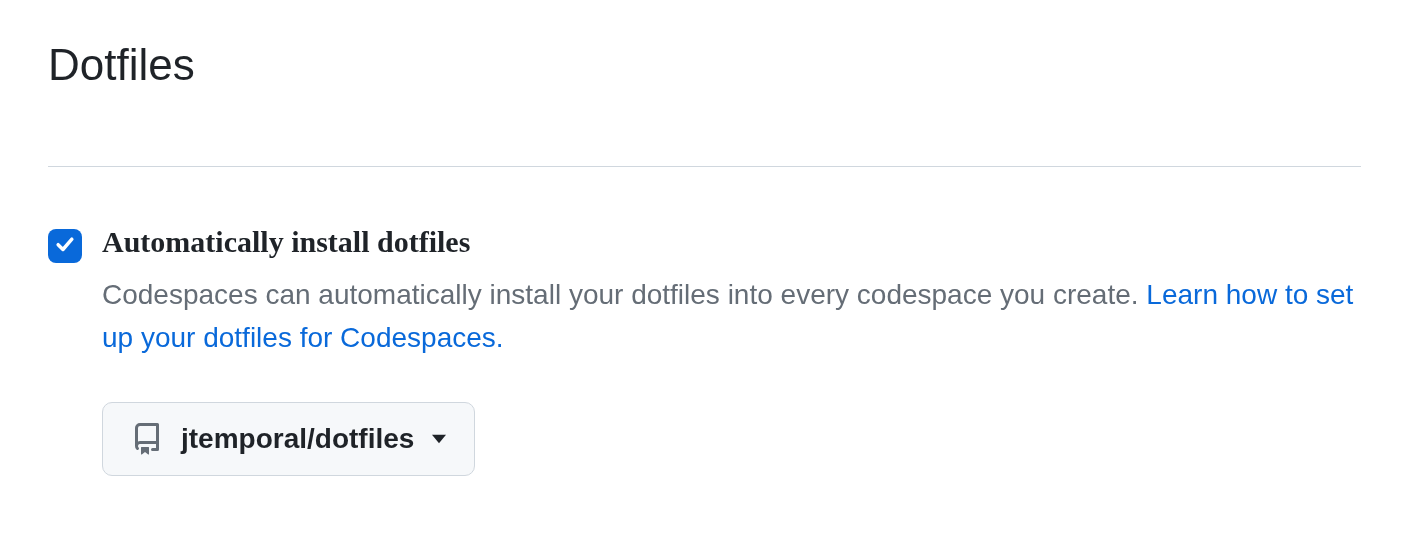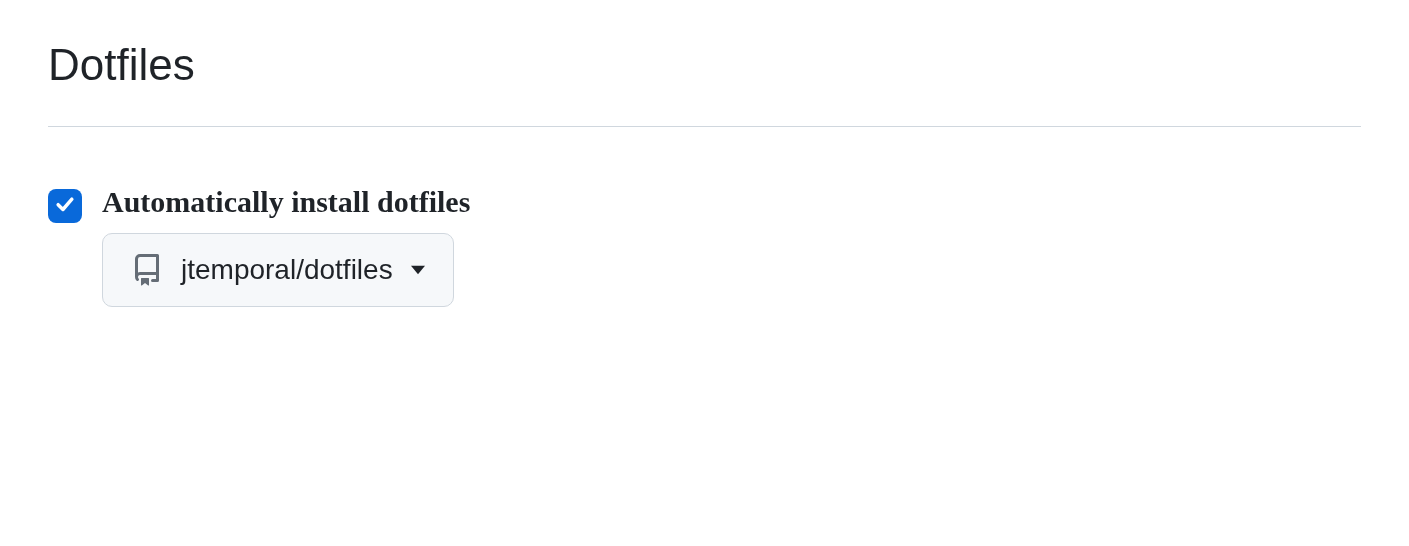--- a/index.html
+++ b/index.html
@@ -11,21 +11,21 @@
       font-family: -apple-system, BlinkMacSystemFont, "Segoe UI", Helvetica, Arial, sans-serif;
       background: #ffffff;
       color: #1f2328;
       padding: 40px 48px;
       width: 1409px;
     }
     .page-title {
       font-size: 44px;
       font-weight: 400;
       color: #1f2328;
-      margin-bottom: 36px;
+      margin-bottom: 76px;
     }
     .divider {
       border: none;
       border-top: 1px solid #d0d7de;
       margin-bottom: 58px;
     }
     .setting-row {
       display: flex;
       align-items: flex-start;
       gap: 20px;
@@ -73,20 +73,21 @@
       display: inline-flex;
       align-items: center;
       background: #f6f8fa;
       border: 1px solid #d0d7de;
       border-radius: 10px;
       padding: 20px 28px;
       font-size: 28px;
       color: #1f2328;
       cursor: pointer;
       gap: 18px;
+      font-weight: bold;
     }
     .repo-selector .repo-icon svg {
       width: 32px;
       height: 32px;
       color: #656d76;
       display: block;
     }
     .repo-selector .repo-name {
       color: #1f2328;
     }
@@ -109,20 +110,23 @@
     <div class="checkbox">
       <span>
         <svg viewBox="0 0 16 16" fill="none" stroke="#ffffff" stroke-width="2.5" stroke-linecap="round" stroke-linejoin="round">
           <path d="M3 8.5 L6.5 12 L13 4.5"></path>
         </svg>
       </span>
     </div>
   </div>
   <div class="setting-body">
     <div class="setting-label">Automatically install dotfiles</div>
+    <p class="setting-description">
+      <span>Codespaces can automatically install your dotfiles into every codespace you create. </span><a class="link">Learn how to set up your dotfiles for Codespaces.</a>
+    </p>
     <button class="repo-selector">
       <span class="repo-icon">
         <svg viewBox="0 0 16 16" fill="currentColor">
           <path d="M2 2.5A2.5 2.5 0 0 1 4.5 0h8.75a.75.75 0 0 1 .75.75v12.5a.75.75 0 0 1-.75.75h-2.5a.75.75 0 0 1 0-1.5h1.75v-2h-8a1 1 0 0 0-.714 1.7.75.75 0 1 1-1.072 1.05A2.495 2.495 0 0 1 2 11.5Zm10.5-1h-8a1 1 0 0 0-1 1v6.708A2.486 2.486 0 0 1 4.5 9h8ZM5 12.25a.25.25 0 0 1 .25-.25h3.5a.25.25 0 0 1 .25.25v3.25a.25.25 0 0 1-.4.2l-1.45-1.087a.249.249 0 0 0-.3 0L5.4 15.7a.25.25 0 0 1-.4-.2Z"></path>
         </svg>
       </span>
       <span class="repo-name">jtemporal/dotfiles</span>
       <span class="caret">
         <svg viewBox="0 0 10 6" fill="currentColor">
           <path d="M0 0 L10 0 L5 6 Z"></path>

